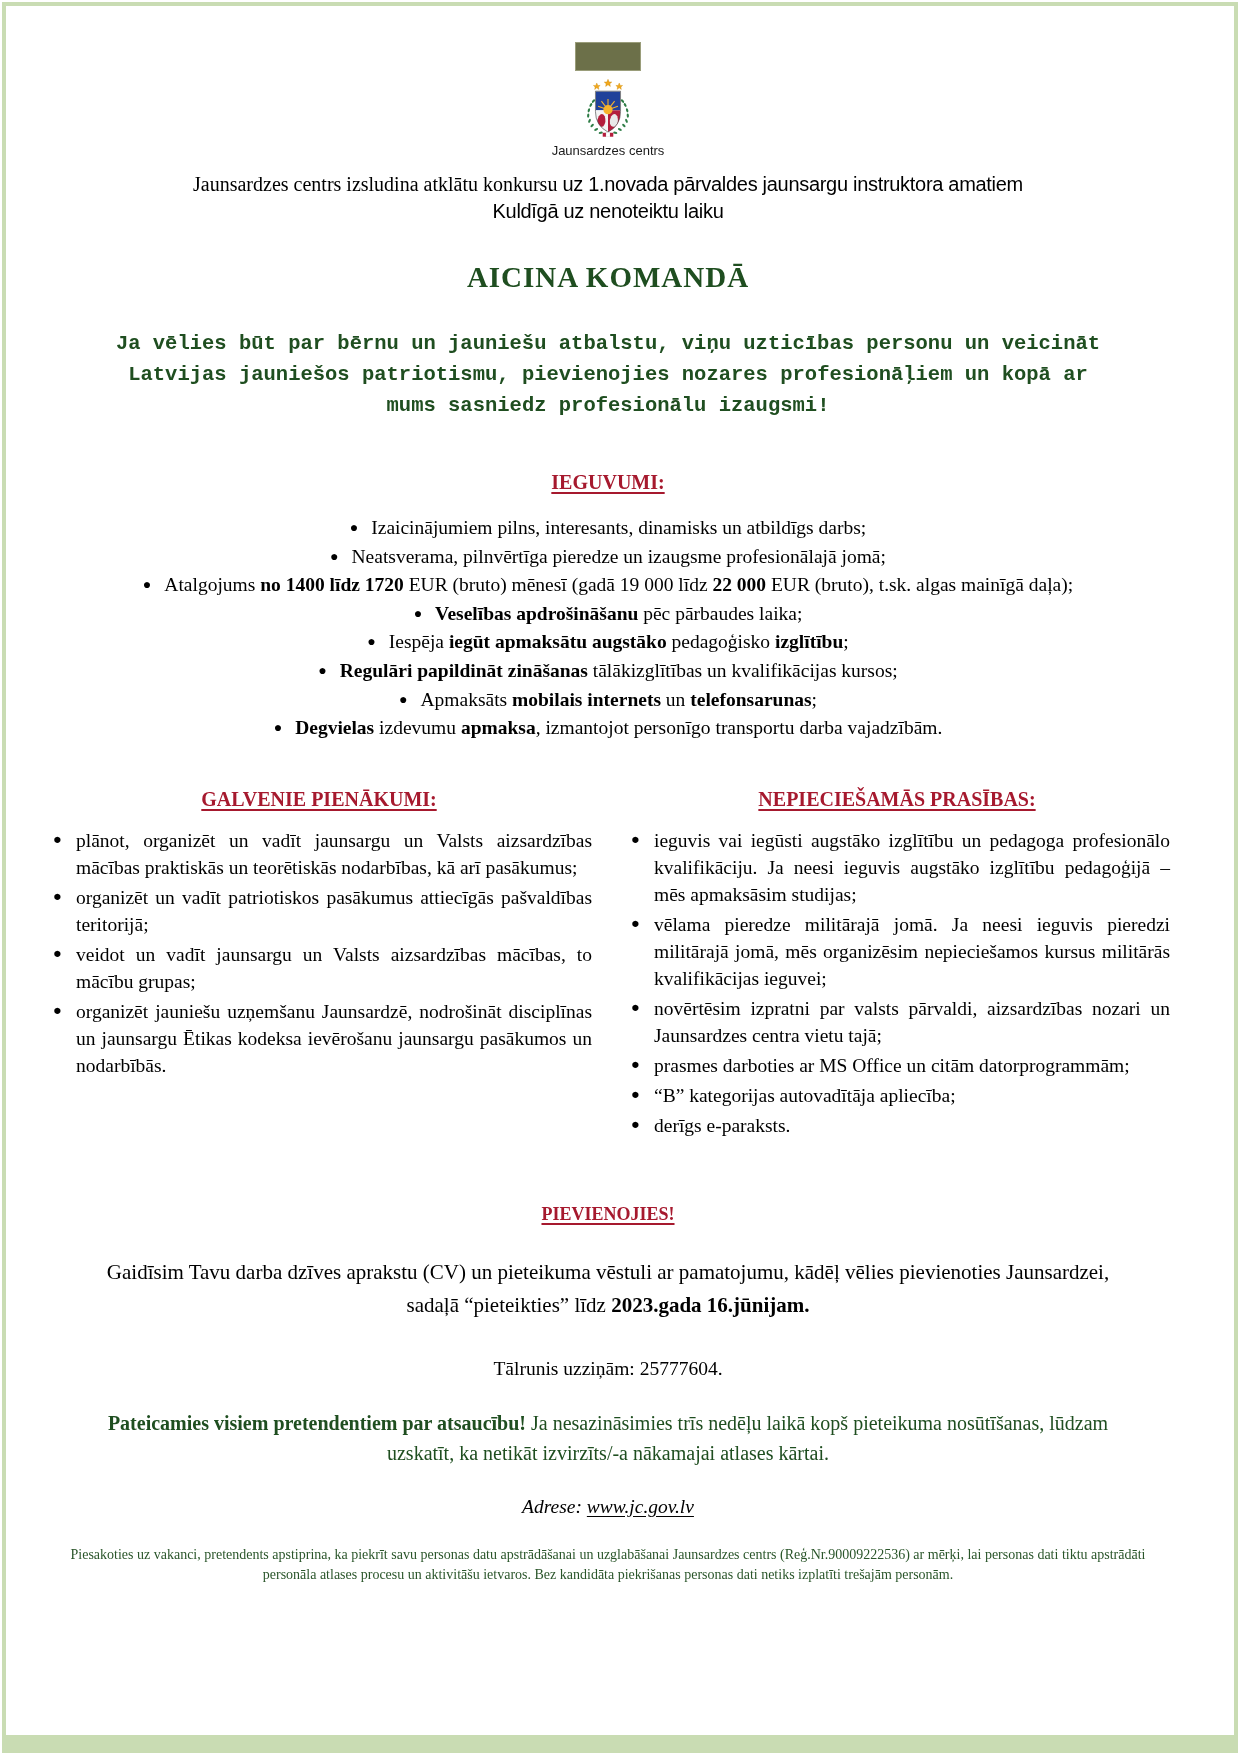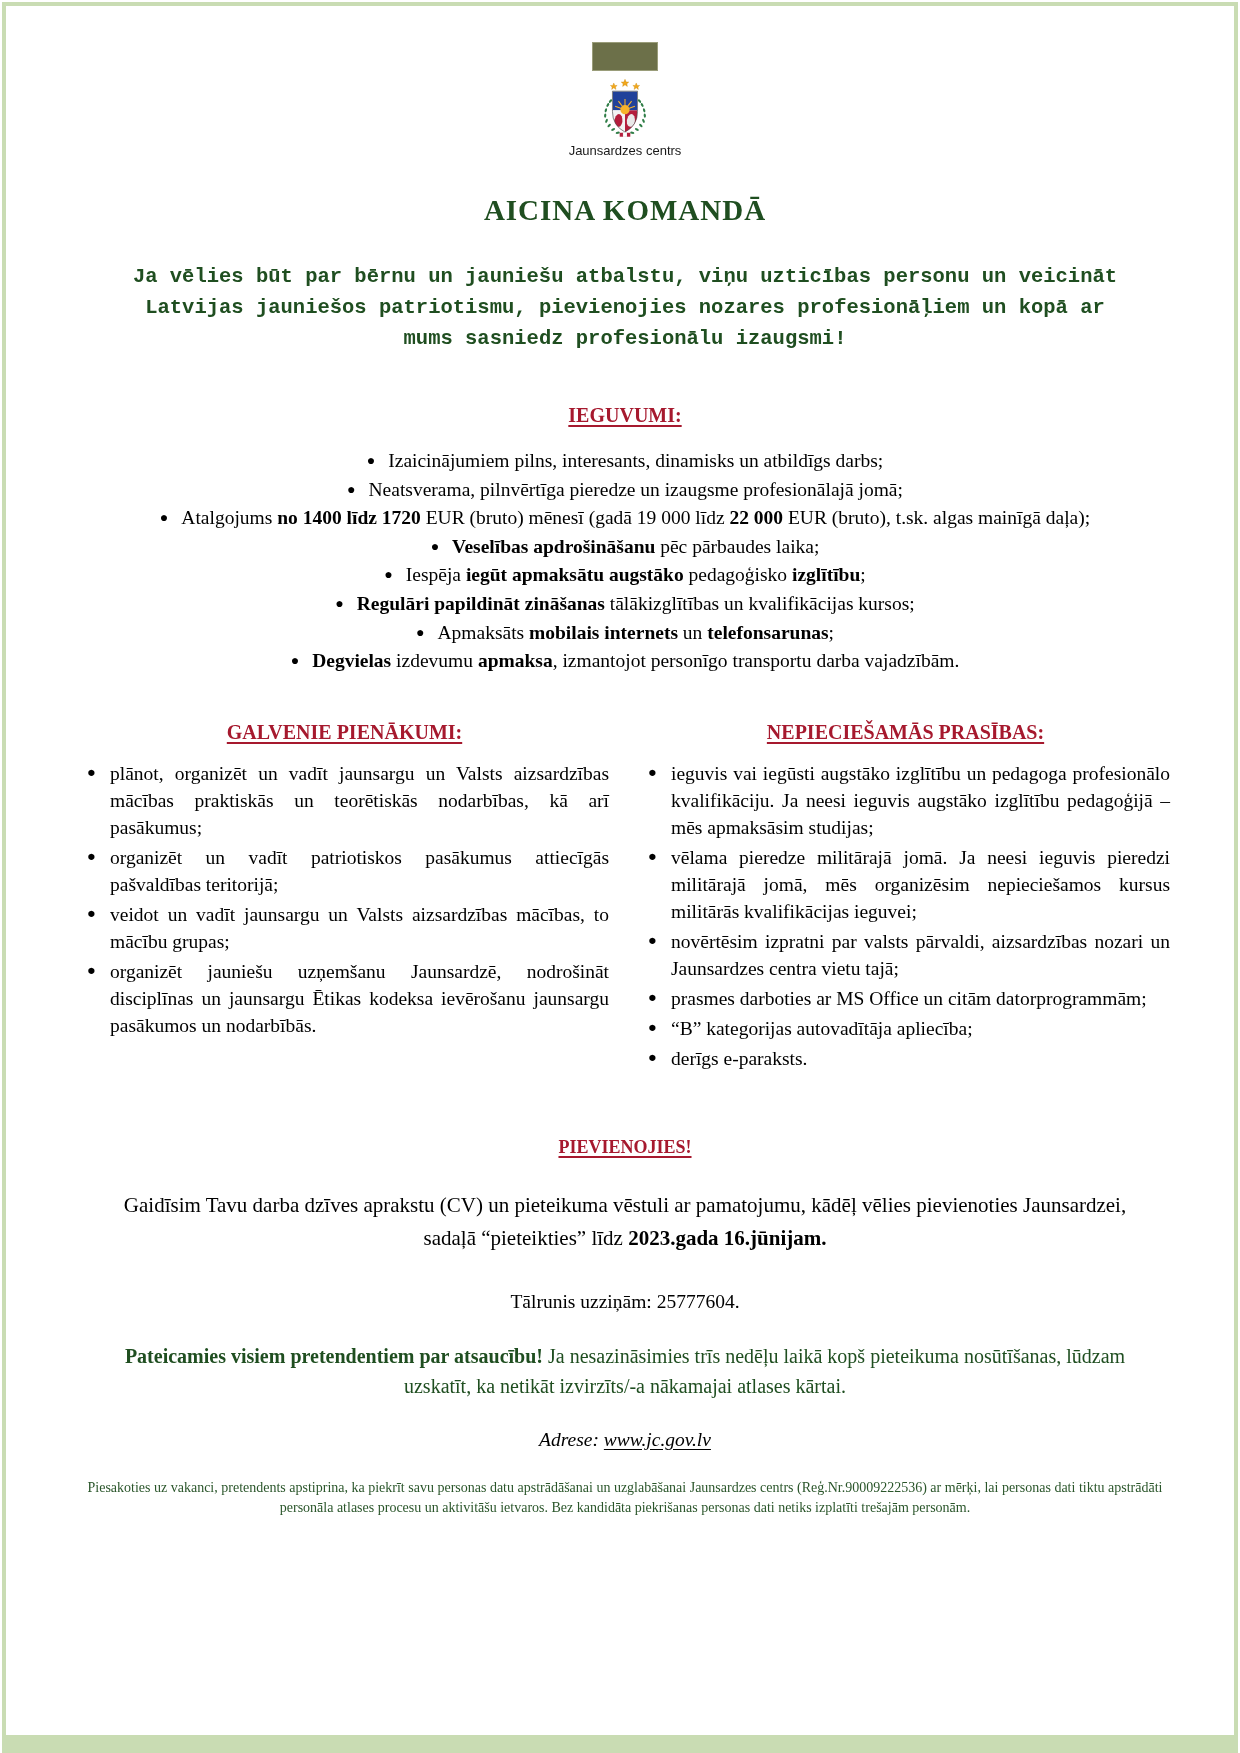--- a/index.html
+++ b/index.html
@@ -8,21 +8,21 @@
   .page {
     width:1240px; height:1753px; position:relative; overflow:hidden;
     background:#ffffff; color:#000;
     font-family:"Liberation Serif","DejaVu Serif",serif;
   }
   .frame {
     position:absolute; left:2px; right:2px; top:2px; bottom:0;
     border:4px solid #c9dcb3; border-bottom:18px solid #c9dcb3;
     pointer-events:none;
   }
-  .content { position:relative; padding:42px 70px 0 80px; }
+  .content { position:relative; padding:42px 70px 0 46px; }
   .center { text-align:center; }
 
   
   .logo-rect { width:66px; height:29px; background:#6c7049; border:1px solid #9a9d7a; margin:0 auto; }
   .emblem { display:block; margin:6px auto 0 auto; }
   .logo-caption { font-family:"Liberation Sans",sans-serif; font-size:13px; color:#1a1a1a; margin-top:2px; }
 
   .headline { margin-top:13px; font-size:20px; line-height:27px; }
   .headline .sansy { font-family:"Liberation Sans",sans-serif; letter-spacing:-0.3px; }
 
@@ -131,20 +131,24 @@
         <g>
           <rect x="42" y="84" width="5" height="6" fill="#b41e3c"></rect>
           <rect x="47" y="84" width="6" height="6" fill="#ffffff" stroke="#bbb" stroke-width="0.4"></rect>
           <rect x="53" y="84" width="5" height="6" fill="#b41e3c"></rect>
         </g>
       </svg>
 
       <div class="logo-caption">Jaunsardzes centrs</div>
     </div>
 
+    <div class="headline center">
+      <div><span>Jaunsardzes centrs izsludina atklātu konkursu </span><span class="sansy">uz 1.novada pārvaldes jaunsargu instruktora amatiem</span></div>
+      <div class="sansy">Kuldīgā uz nenoteiktu laiku</div>
+    </div>
 
     <div class="main-heading center">AICINA KOMANDĀ</div>
 
     <p class="intro center">Ja vēlies būt par bērnu un jauniešu atbalstu, viņu uzticības personu un veicināt Latvijas jauniešos patriotismu, pievienojies nozares profesionāļiem un kopā ar mums sasniedz profesionālu izaugsmi!</p>
 
     <div class="center benefits-h">
       <span class="red-h">IEGUVUMI:</span>
     </div>
     <ul class="benefits-list">
         <li><span class="blt">●</span><span class="itx"><span>Izaicinājumiem pilns, interesants, dinamisks un atbildīgs darbs;</span></span></li>

